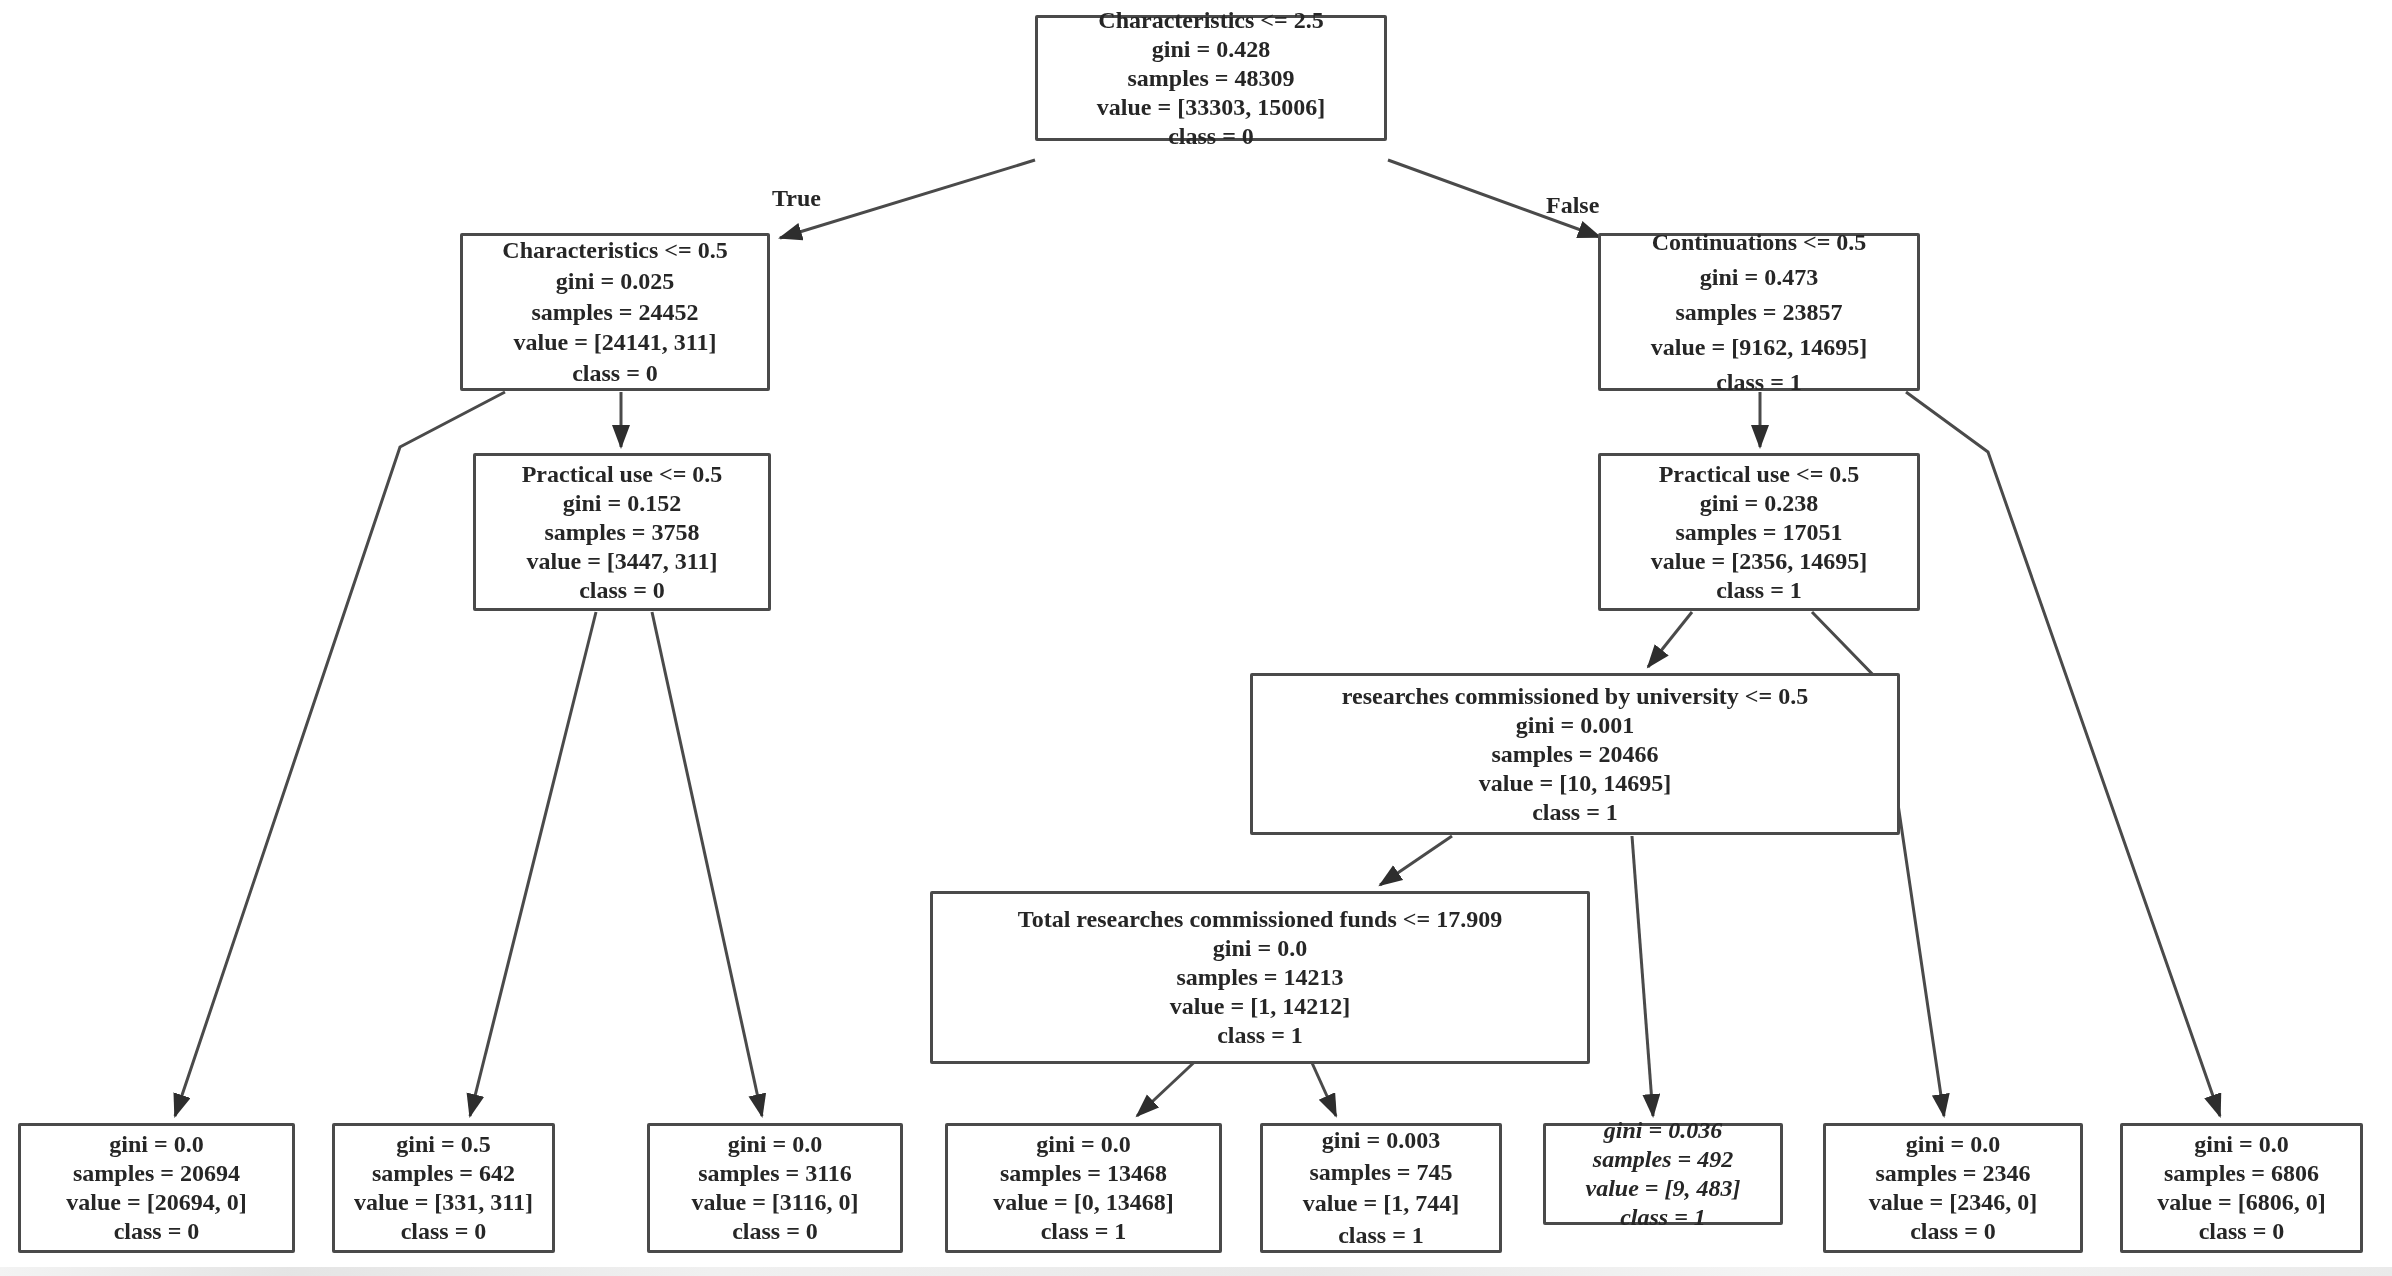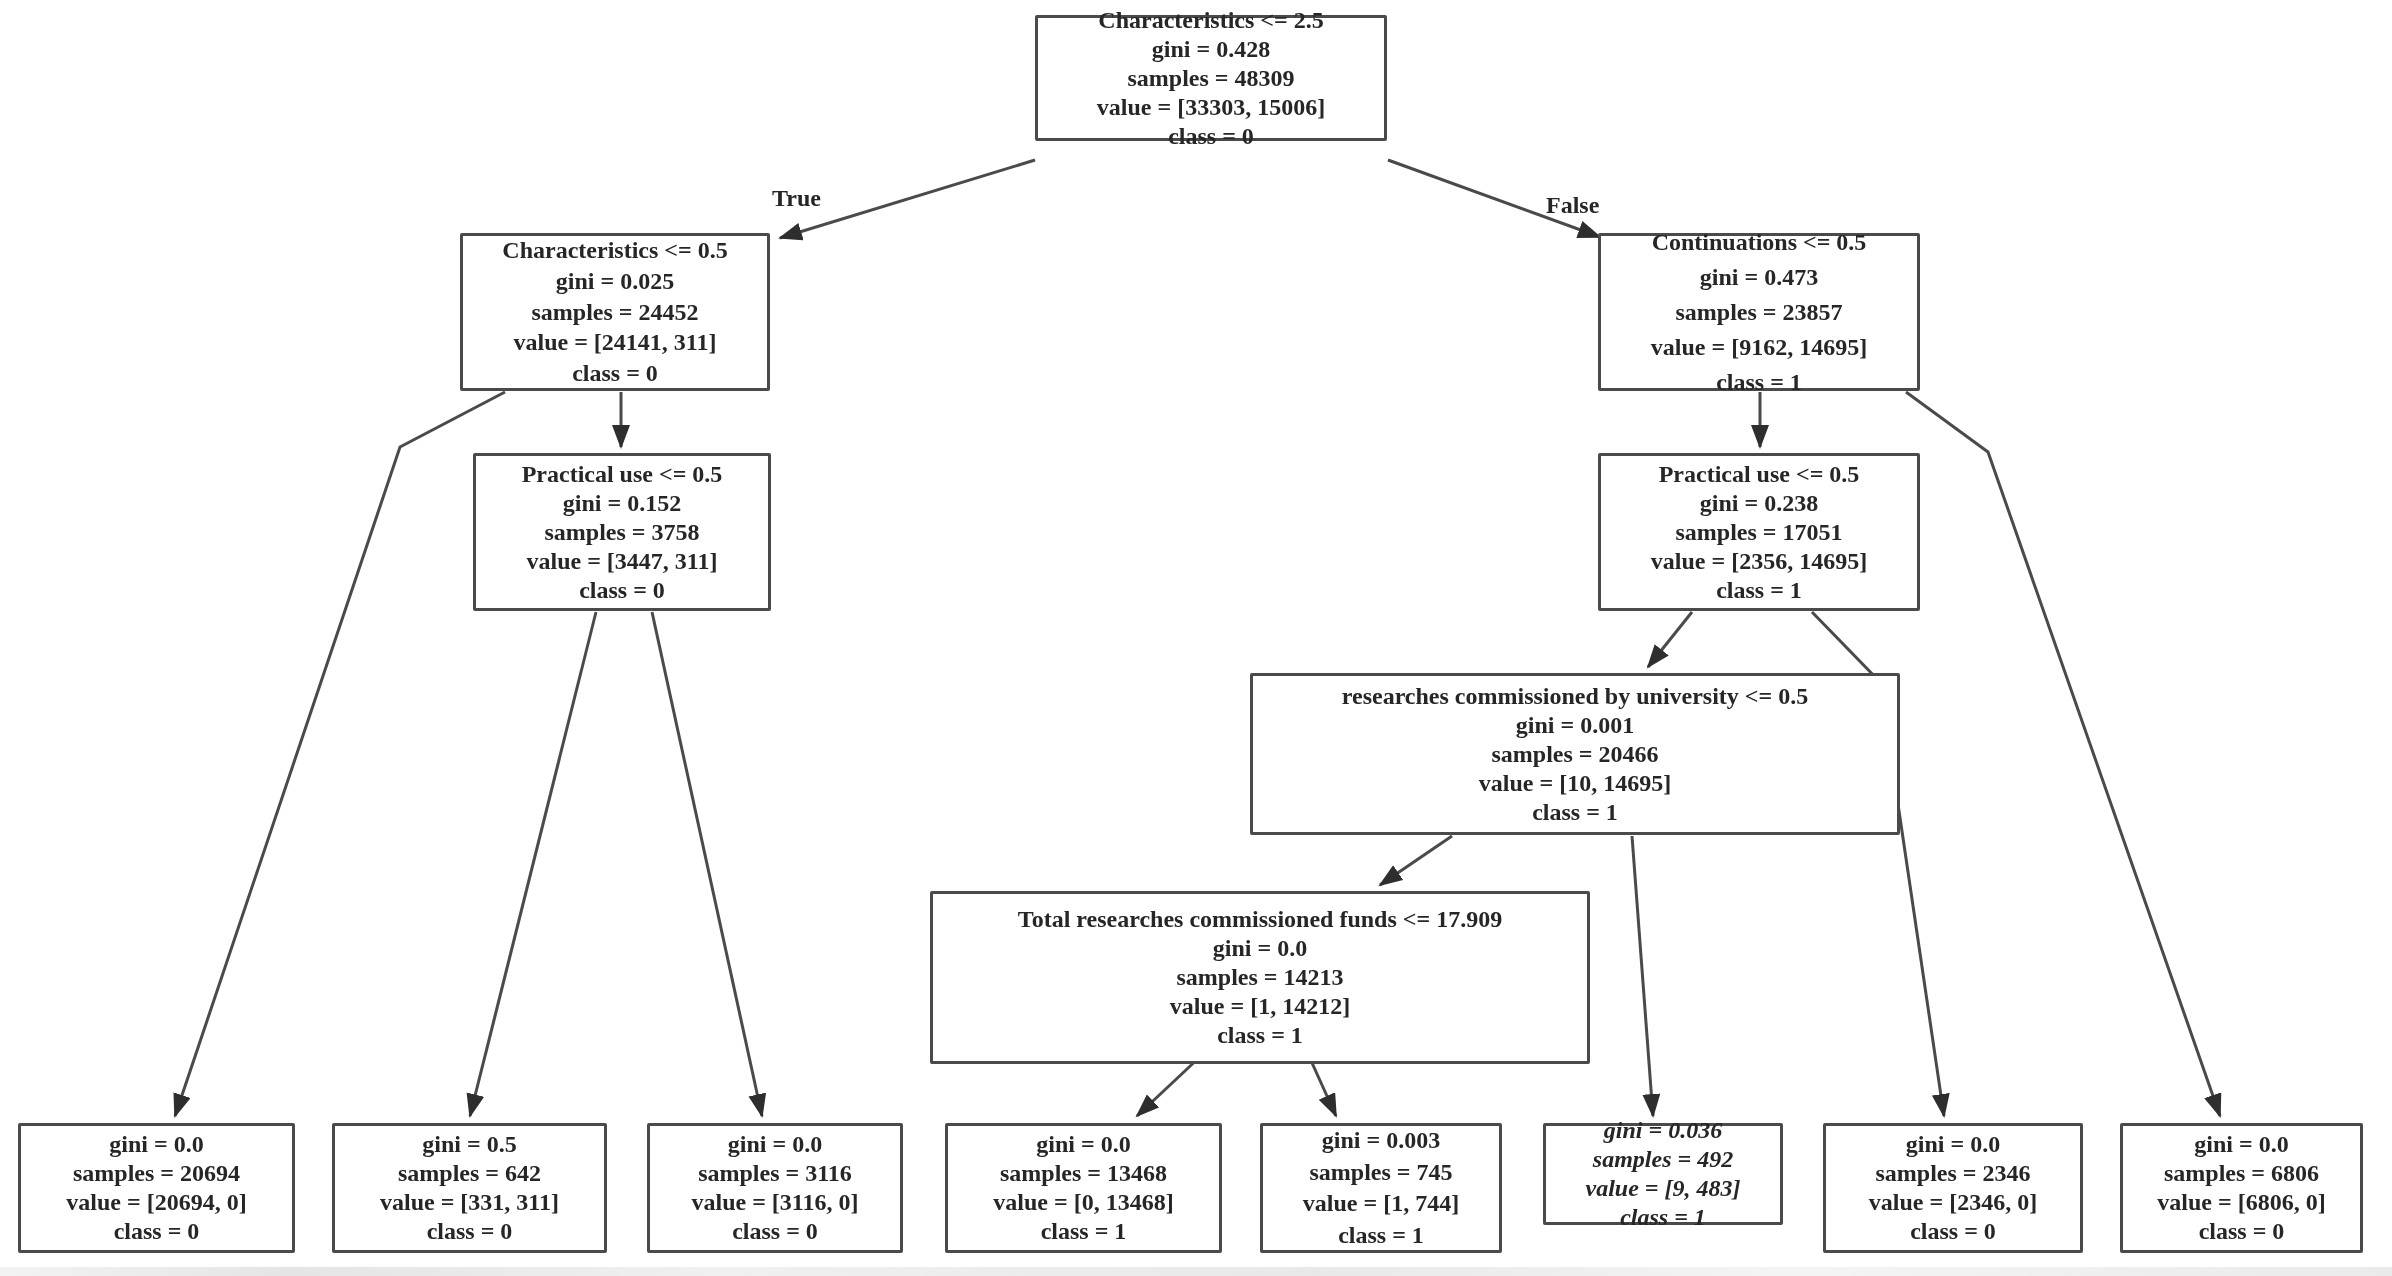--- a/index.html
+++ b/index.html
@@ -134,21 +134,21 @@
     <div class="ln">class = 1</div>
   </div>
 
   <div class="node" style="left:18px;top:1123px;width:277px;height:130px;">
     <div class="ln">gini = 0.0</div>
     <div class="ln">samples = 20694</div>
     <div class="ln">value = [20694, 0]</div>
     <div class="ln">class = 0</div>
   </div>
 
-  <div class="node" style="left:332px;top:1123px;width:275px;height:130px;">
+  <div class="node" style="left:332px;top:1123px;width:223px;height:130px;">
     <div class="ln">gini = 0.5</div>
     <div class="ln">samples = 642</div>
     <div class="ln">value = [331, 311]</div>
     <div class="ln">class = 0</div>
   </div>
 
   <div class="node" style="left:647px;top:1123px;width:256px;height:130px;">
     <div class="ln">gini = 0.0</div>
     <div class="ln">samples = 3116</div>
     <div class="ln">value = [3116, 0]</div>

